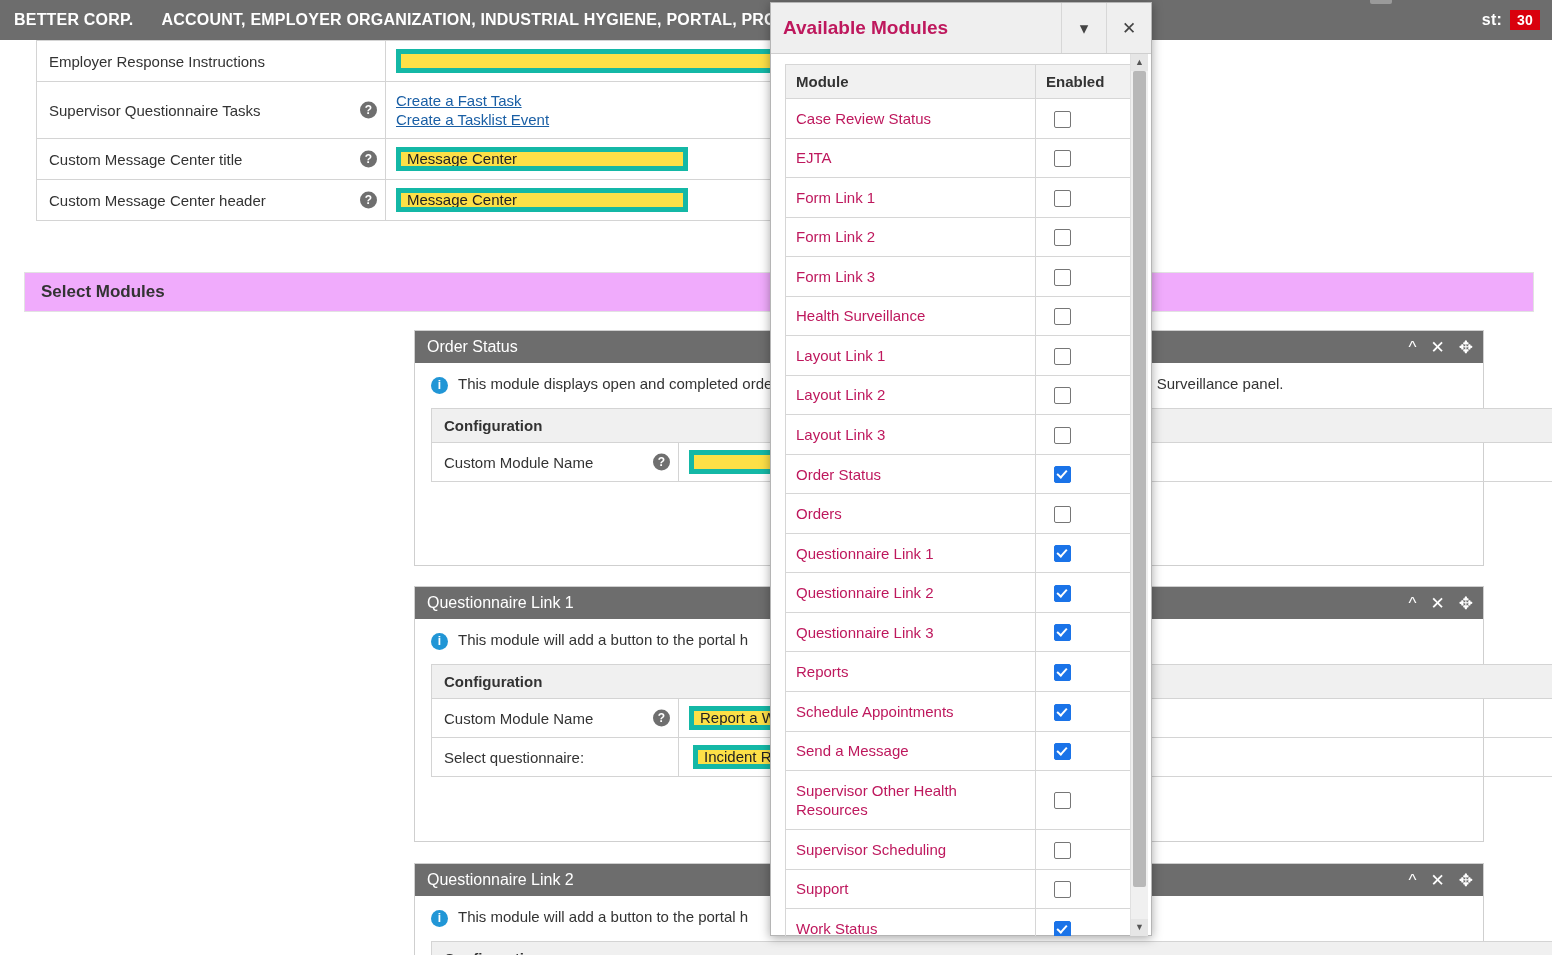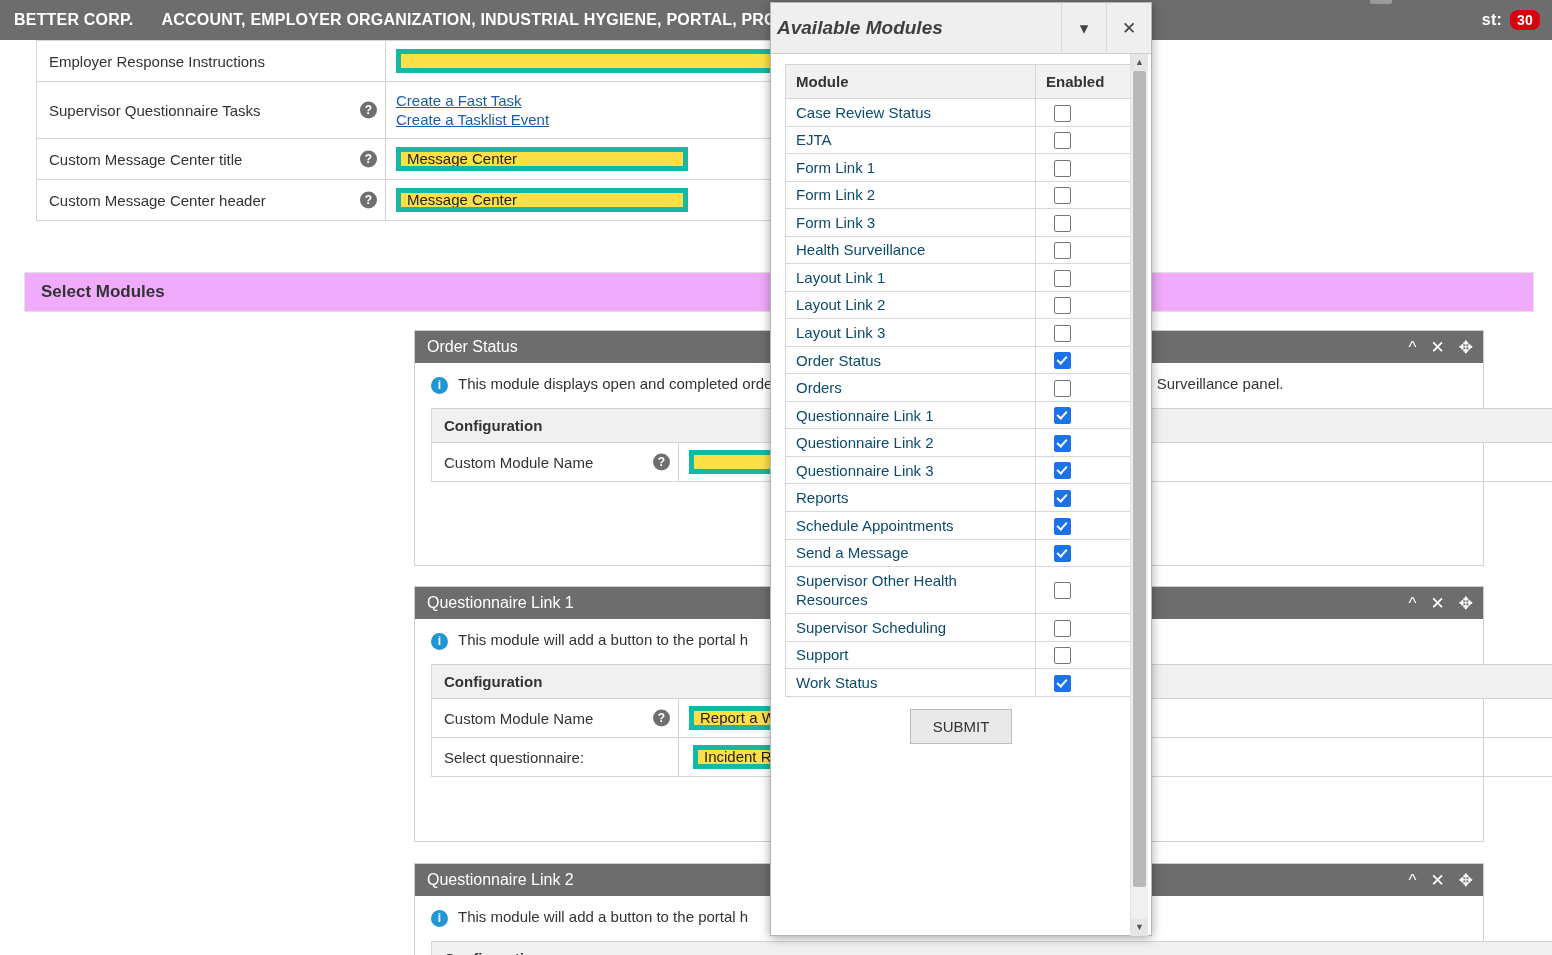--- a/index.html
+++ b/index.html
@@ -47,21 +47,21 @@
     gap: 8px;
     padding-right: 12px;
   }
   .appbar .list-label { font-weight: bold; }
   .badge-count {
     background: #d9000d;
     color: #fff;
     font-size: 14px;
     font-weight: bold;
     padding: 2px 7px;
-    border-radius: 8px;
+    border-radius: 0;
     line-height: 16px;
   }
   .appbar-topicon {
     position: absolute;
     top: -10px;
     right: 160px;
     width: 22px;
     height: 14px;
     background: #9a9a9a;
     border-radius: 2px;
@@ -235,25 +235,24 @@
   }
   .modal-head {
     height: 50px;
     background: #efefef;
     border-bottom: 1px solid #cfcfcf;
     display: flex;
     align-items: center;
   }
   .modal-title {
     flex: 1;
-    padding-left: 6px;
+    padding-left: 12px;
     font-size: 19px;
     font-weight: bold;
-    color: #404040;
-    font-style: italic;
+    color: #be185d;
   }
   .modal-btn {
     width: 44px;
     height: 50px;
     border-left: 1px solid #d7d7d7;
     display: flex;
     align-items: center;
     justify-content: center;
     font-size: 17px;
     color: #444;
@@ -278,22 +277,22 @@
     font-size: 15px;
     font-weight: bold;
     text-align: left;
     padding: 8px 10px;
     color: #333;
   }
   .mod-table th.enabled-col { width: 78px; text-align: left; }
   .mod-table td {
     border: 1px solid #d6d6d6;
     font-size: 15px;
-    padding: 4px 10px;
-    color: #0c4a6e;
+    padding: 10px 10px;
+    color: #be185d;
   }
   .mod-table td.chk-cell { text-align: left; padding-left: 18px; }
   .chk {
     width: 15px;
     height: 15px;
     border: 1px solid #767676;
     background: #fff;
     display: inline-block;
     border-radius: 2px;
     vertical-align: middle;

